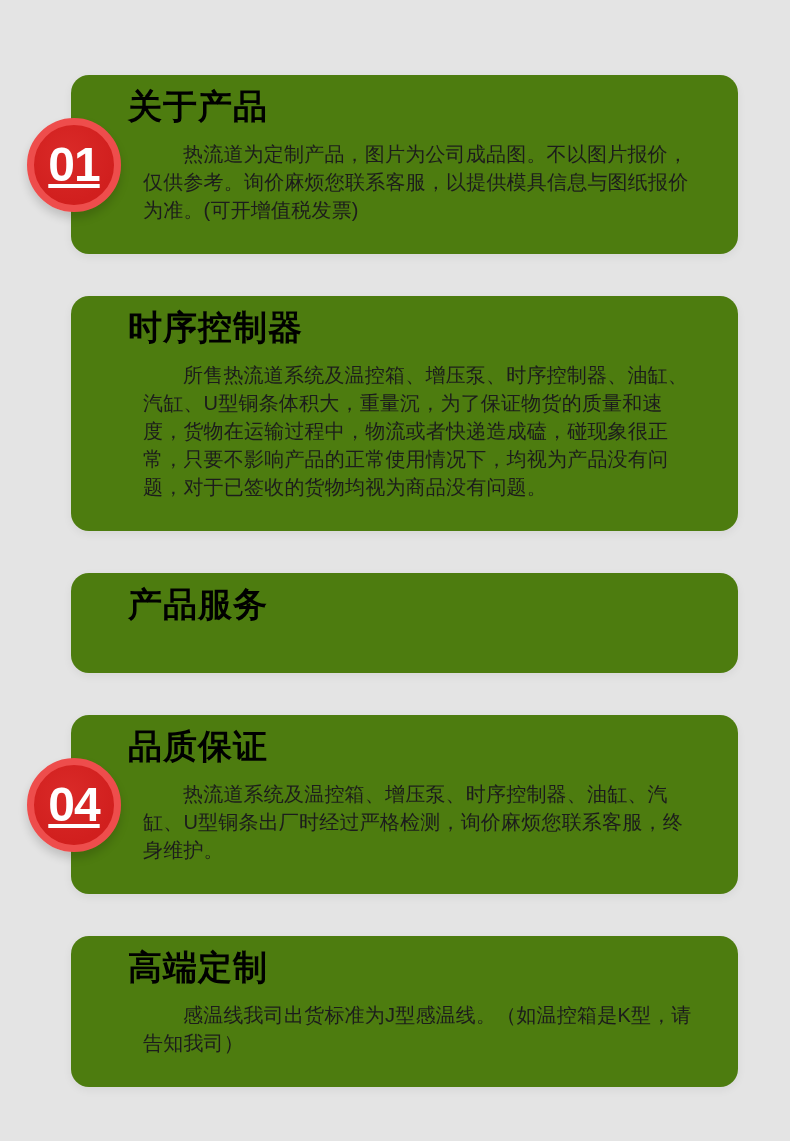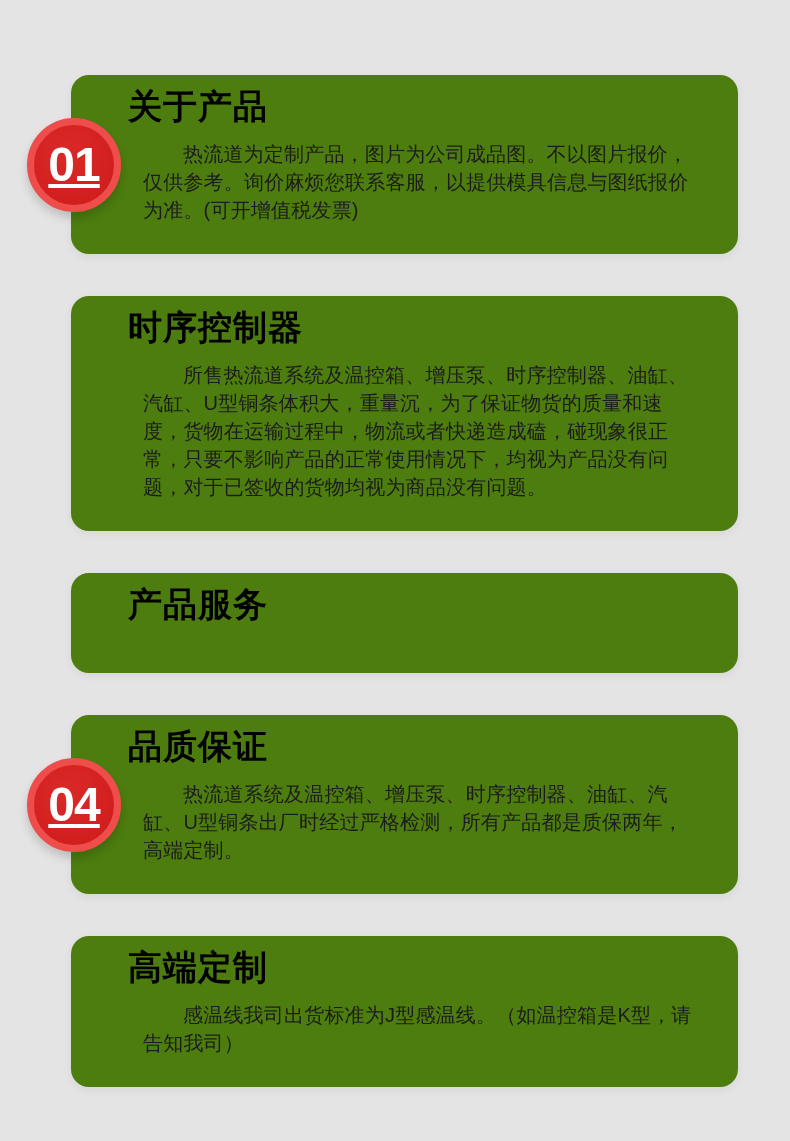--- a/index.html
+++ b/index.html
@@ -93,21 +93,21 @@
       <h2>产品服务</h2>
       </div>
   </div>
 
   <div class="section">
     <div class="badge">
       <span>04</span>
     </div>
     <div class="card">
       <h2>品质保证</h2>
-    <p>热流道系统及温控箱、增压泵、时序控制器、油缸、汽缸、U型铜条出厂时经过严格检测，所有产品都是质保两年，高端定制。</p>
+    <p>热流道系统及温控箱、增压泵、时序控制器、油缸、汽缸、U型铜条出厂时经过严格检测，询价麻烦您联系客服，终身维护。</p>
       </div>
   </div>
 
   <div class="section">
     <div class="card">
       <h2>高端定制</h2>
         <p>感温线我司出货标准为J型感温线。（如温控箱是K型，请告知我司）</p>
       </div>
   </div>
 </div>

